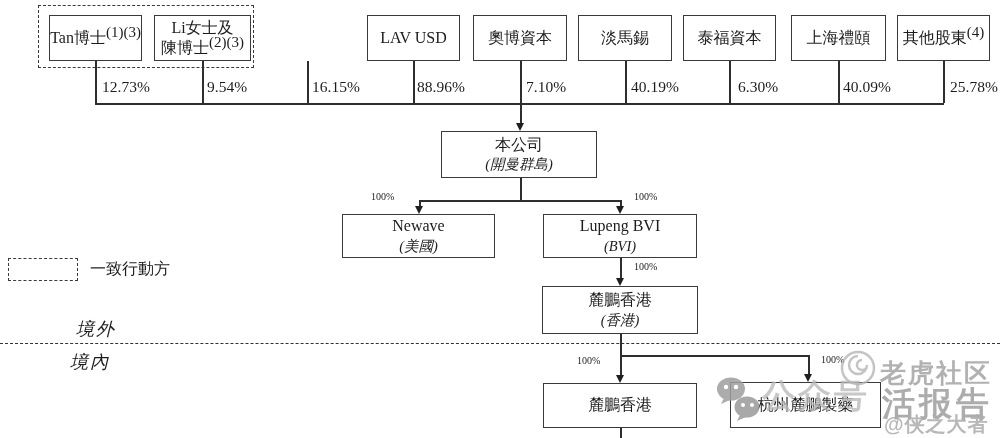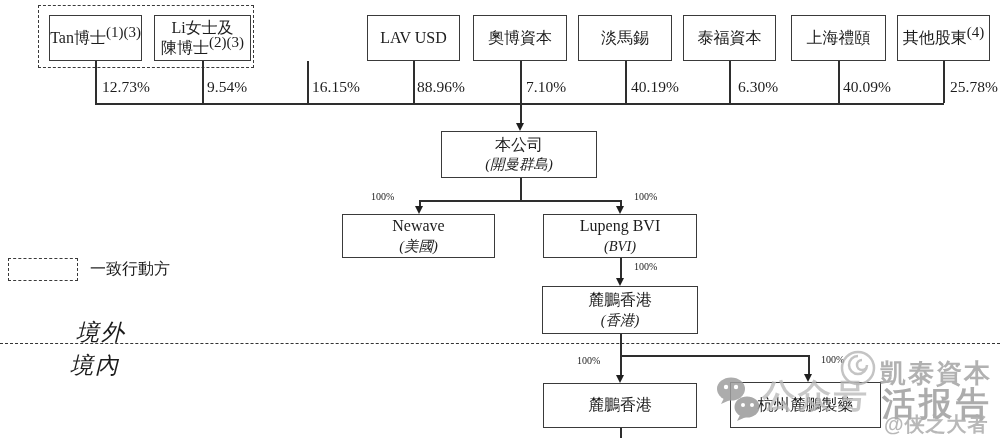--- a/index.html
+++ b/index.html
@@ -17,21 +17,21 @@
   .jur{font-style:italic;font-size:14.5px;}
   .company-box{font-weight:normal;}
   .vl{position:absolute;width:1.5px;background:#2e2e2e;z-index:1;}
   .hl{position:absolute;height:1.5px;background:#2e2e2e;z-index:1;}
   .ah{position:absolute;width:0;height:0;border-left:4.5px solid transparent;
       border-right:4.5px solid transparent;border-top:8px solid #1f1f1f;z-index:1;}
   .pct{position:absolute;font-size:15.5px;z-index:2;white-space:nowrap;}
   .lbl-100{position:absolute;font-size:10px;z-index:2;white-space:nowrap;}
   .dashed-rect{position:absolute;border:1.7px dashed #3a3a3a;box-sizing:border-box;z-index:0;}
   .region-line{position:absolute;left:0;width:1000px;border-top:1.7px dashed #333;z-index:1;}
-  .region-lbl{position:absolute;font-size:23px;font-style:italic;letter-spacing:2px;z-index:2;}
+  .region-lbl{position:absolute;font-size:18px;font-style:italic;letter-spacing:2px;z-index:2;}
   .legend-lbl{position:absolute;font-size:16px;z-index:2;}
   .wm{position:absolute;font-family:"Liberation Sans","DejaVu Sans",sans-serif;
       font-weight:bold;z-index:5;white-space:nowrap;pointer-events:none;}
   .wm-pub{font-size:33px;color:rgba(185,185,185,0.78);letter-spacing:3px;}
   .wm-b1{font-size:26px;color:rgba(158,158,158,0.80);letter-spacing:2px;}
   .wm-b2{font-size:33px;color:rgba(158,158,158,0.85);letter-spacing:4px;}
   .wm-handle{font-size:20px;color:rgba(172,172,172,0.85);letter-spacing:1px;}
   .wm-svg{position:absolute;z-index:5;pointer-events:none;}
 </style>
 </head>
@@ -157,17 +157,17 @@
       <path d="M26 39 L23 45 L32 41 Z"></path>
       <circle cx="29" cy="29" r="2" fill="#ffffff"></circle>
       <circle cx="38" cy="29" r="2" fill="#ffffff"></circle>
     </g>
   </svg>
   <span class="wm wm-pub" style="left:762px;top:374px">公众号</span>
   <svg class="wm-svg" style="left:838px;top:348px" width="40" height="40" viewBox="0 0 40 40">
     <circle cx="20" cy="20" r="16" fill="none" stroke="#b5b5b5" stroke-width="2.5" opacity="0.8"></circle>
     <path d="M20 8 a9 9 0 1 0 9 9 a5 5 0 1 1 -5 -5" fill="none" stroke="#b5b5b5" stroke-width="2.5" opacity="0.8"></path>
   </svg>
-  <span class="wm wm-b1" style="left:880px;top:356px">凱泰資本</span>
+  <span class="wm wm-b1" style="left:880px;top:356px">老虎社区</span>
   <span class="wm wm-b2" style="left:882px;top:382px">活报告</span>
   <span class="wm wm-handle" style="left:884px;top:411px">@侠之大者</span>
 
 </div>
 
 </body></html>

